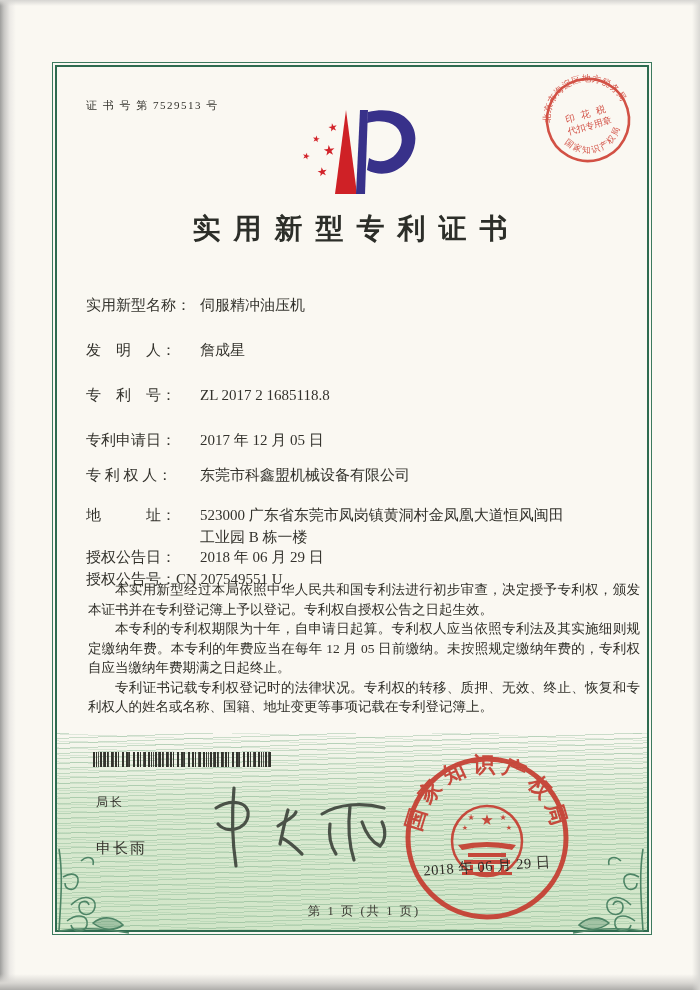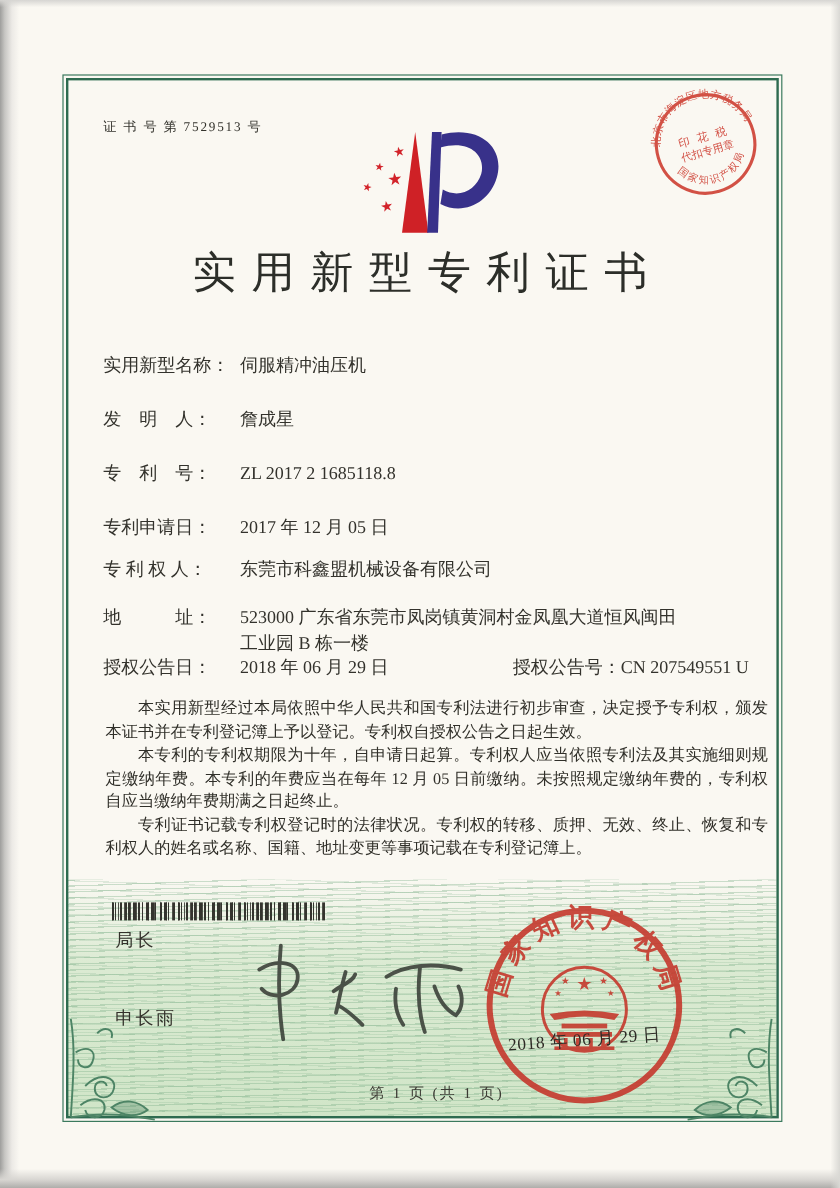--- a/index.html
+++ b/index.html
@@ -33,44 +33,44 @@
 
   
   .cert-number{position:absolute;left:86px;top:98px;font-size:11px;letter-spacing:1.5px;color:#33322c;z-index:3;}
 
   
   .logo{position:absolute;left:283px;top:106px;width:140px;height:94px;z-index:3;}
   .logo .star{position:absolute;color:#d2232a;line-height:1;}
   .logo svg{position:absolute;left:0;top:0;}
 
   
-  .title{position:absolute;left:0;right:0;top:203px;text-align:center;z-index:3;
-    font-size:36px;font-weight:normal;letter-spacing:13px;text-indent:13px;color:#2c2e29;}
+  .title{position:absolute;left:0;right:0;top:210px;text-align:center;z-index:3;
+    font-size:28px;font-weight:bold;letter-spacing:13px;text-indent:13px;color:#2c2e29;}
 
   
   .row{position:absolute;left:86px;width:560px;font-size:15px;line-height:22px;color:#33322c;z-index:3;display:flex;}
   .f-label{display:inline-block;min-width:114px;white-space:pre;flex:none;}
   .f-value{white-space:pre-line;}
   .row-0{top:294px}.row-1{top:339px}.row-2{top:384px}.row-3{top:429px}
-  .row-4{top:464px}.row-5{top:504px}.row-6{top:546px;justify-content:space-between;padding-right:22px;box-sizing:border-box;}
+  .row-4{top:464px}.row-5{top:504px}.row-6{top:546px;justify-content:space-between;padding-right:22px;box-sizing:border-box;flex-direction:column;}
   .grant-group{display:flex;}
 
   
   .paragraphs{position:absolute;left:88px;top:580px;width:552px;z-index:3;
     font-size:13.5px;line-height:19.5px;text-align:justify;color:#302f29;}
   .paragraphs p{margin:0;text-indent:2em;font-family:Liberation Serif, serif;}
 
   
   .barcode{position:absolute;left:93px;top:752px;width:178px;height:15px;z-index:3;
     background:
       repeating-linear-gradient(90deg,#34342e 0 2px,rgba(0,0,0,0) 2px 3px,#34342e 3px 4px,rgba(0,0,0,0) 4px 7px,#34342e 7px 9px,rgba(0,0,0,0) 9px 11px),
       repeating-linear-gradient(90deg,rgba(52,52,46,.85) 0 1px,rgba(0,0,0,0) 1px 5px);}
 
   
-  .signer-title{position:absolute;left:96px;top:774px;font-size:15px;letter-spacing:2px;z-index:3;}
+  .signer-title{position:absolute;left:96px;top:794px;font-size:12px;letter-spacing:2px;z-index:3;}
   .signer-name{position:absolute;left:96px;top:839px;font-size:15px;letter-spacing:2px;z-index:3;}
   .signature{position:absolute;left:192px;top:780px;z-index:3;}
 
   
   .seal{position:absolute;left:402px;top:753px;width:170px;height:170px;z-index:4;opacity:.9;}
   .seal-date{position:absolute;left:402px;top:857px;width:170px;text-align:center;z-index:5;
     font-size:14.5px;color:#2e2b26;transform:rotate(-4deg);letter-spacing:0.5px;}
 
   
   .tax-stamp{position:absolute;left:538px;top:70px;width:100px;height:100px;z-index:3;opacity:.92;}

